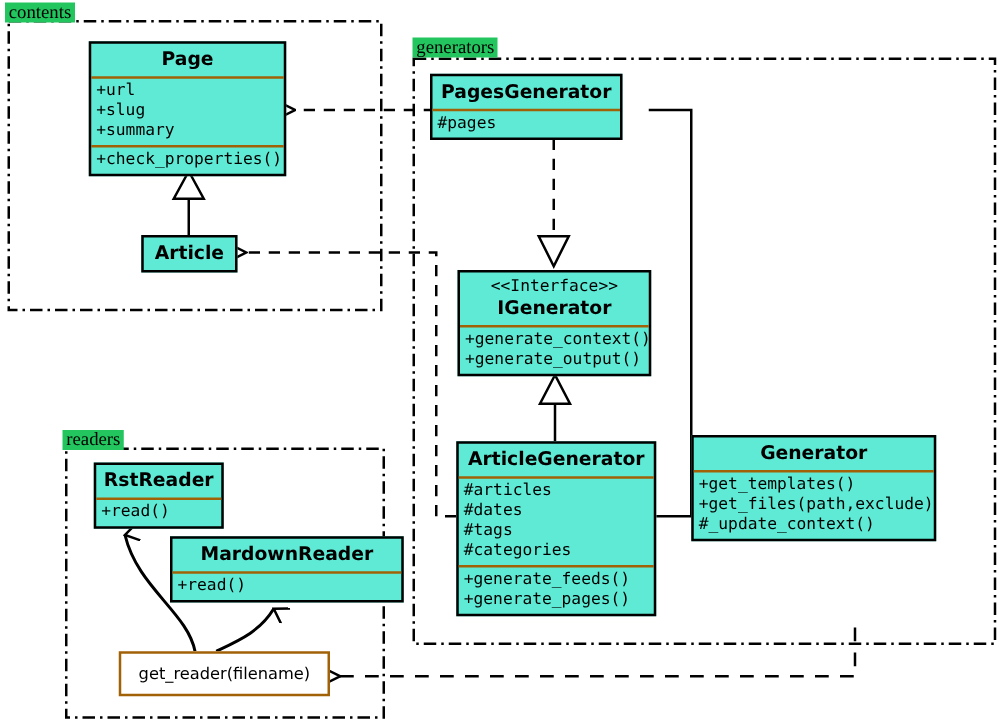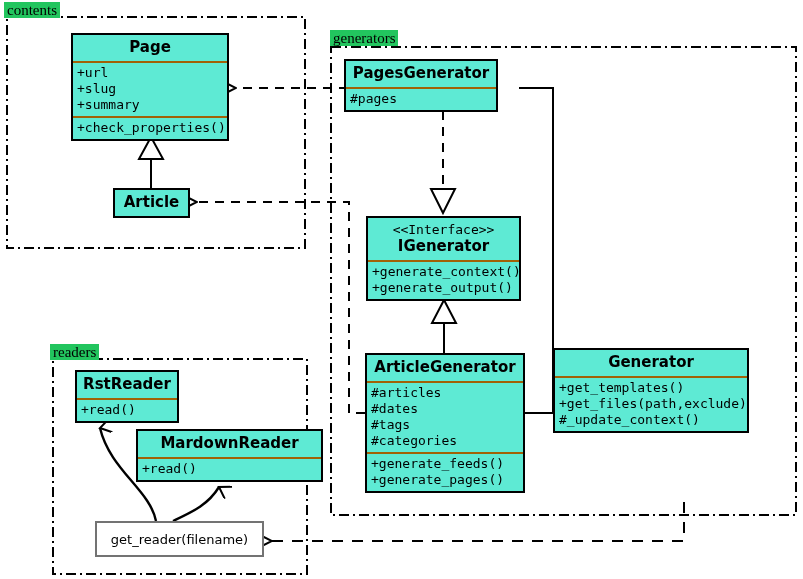--- a/index.html
+++ b/index.html
@@ -64,21 +64,21 @@
   .cls .sect .row {
     font-family: "DejaVu Sans Mono", monospace;
     font-size: 13px;
     color: #000;
     line-height: 16px;
     white-space: nowrap;
   }
   .plainbox {
     position: absolute;
     box-sizing: border-box;
-    border: 2px solid #737373;
+    border: 2px solid #a16207;
     background: #ffffff;
     display: flex;
     align-items: center;
     justify-content: center;
     font-family: "DejaVu Sans", sans-serif;
     font-size: 13px;
     color: #000;
   }
 </style>
 </head>

